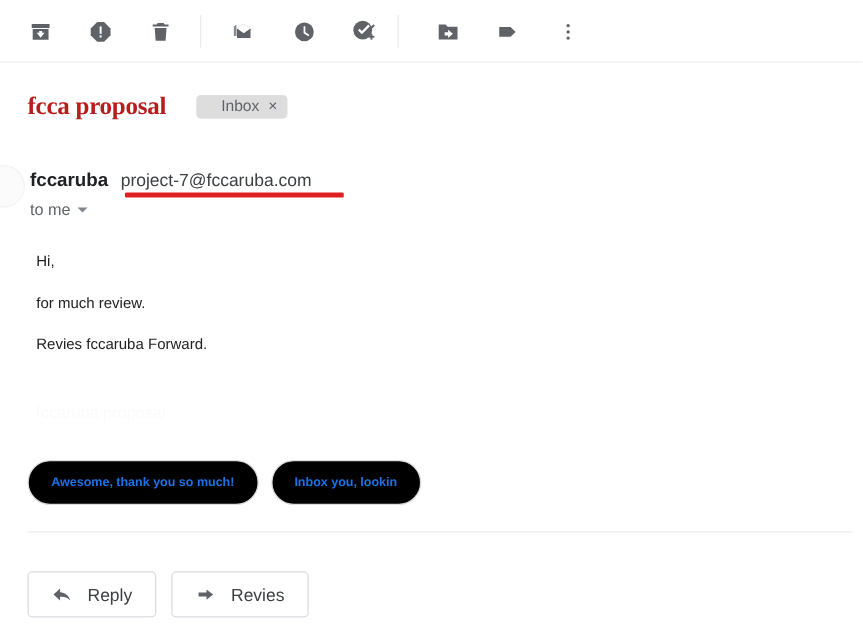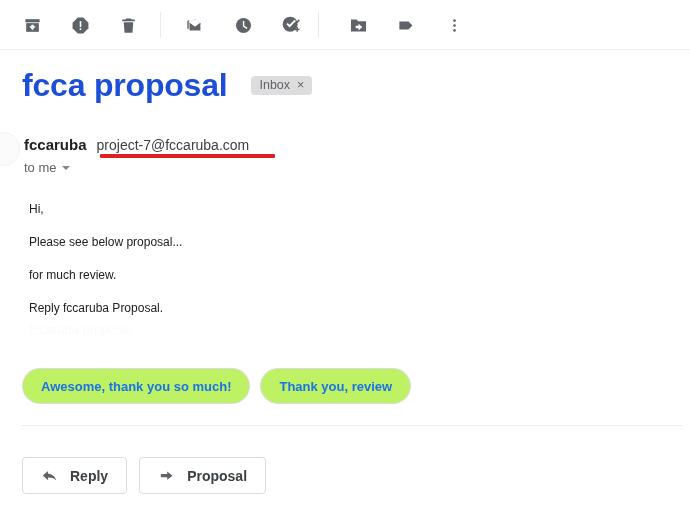--- a/index.html
+++ b/index.html
@@ -49,32 +49,33 @@
 
   
   .subject-row {
     position: absolute;
     left: 22px;
     top: 70px;
     display: flex;
     align-items: center;
   }
   .subject-title {
-    font-size: 32px;
+    font-size: 20px;
     font-weight: bold;
     letter-spacing: -0.2px;
-    color: #1d4ed8;
+    color: #b91c1c;
     line-height: 30px;
     white-space: nowrap;
+    font-family: Liberation Serif, serif;
   }
   .label-chip {
     margin-left: 24px;
     background: #ddddde;
     border-radius: 4px;
-    padding: 2px 8px 3px 8px;
+    padding: 2px 8px 3px 20px;
     font-size: 12.5px;
     color: #5f6368;
     display: flex;
     align-items: center;
     white-space: nowrap;
     cursor: default;
   }
   .label-chip .chip-x {
     margin-left: 7px;
     font-size: 12.5px;
@@ -170,44 +171,43 @@
     white-space: nowrap;
   }
   .sr-chip {
     border: 1px solid #dadce0;
     border-radius: 18px;
     height: 36px;
     padding: 0 18px;
     display: flex;
     align-items: center;
     justify-content: center;
-    font-size: 13px;
+    font-size: 10px;
     font-weight: bold;
     color: #1a73e8;
-    background: #bef264;
+    background: #000000;
     cursor: pointer;
     box-sizing: border-box;
   }
 
   
   .footer-divider {
     position: absolute;
     left: 22px;
     top: 425px;
     width: 660px;
     height: 1px;
     background: #ececec;
   }
   .action-buttons {
     position: absolute;
     left: 22px;
     top: 457px;
     display: flex;
     gap: 12px;
-    font-weight: bold;
   }
   .act-btn {
     border: 1px solid #dadce0;
     border-radius: 4px;
     height: 37px;
     padding: 0 18px;
     display: flex;
     align-items: center;
     gap: 12px;
     font-size: 14px;
@@ -332,43 +332,42 @@
 </div>
 <div class="red-underline"></div>
 
 <div class="to-me">
   <span>to me</span>
   <span class="caret"></span>
 </div>
 
 <div class="body-text">
   <div>Hi,</div>
-  <div>Please see below proposal...</div>
   <div>for much review.</div>
-  <div>Reply fccaruba Proposal.</div>
+  <div>Revies fccaruba Forward.</div>
 </div>
 <div class="body-ghost">fccaruba proposal</div>
 
 <div class="smart-replies">
   <div class="sr-chip">Awesome, thank you so much!</div>
-  <div class="sr-chip">Thank you, review</div>
+  <div class="sr-chip">Inbox you, lookin</div>
 </div>
 
 <div class="footer-divider"></div>
 
 <div class="action-buttons">
   <div class="act-btn">
     <span>
       <svg width="17" height="17" viewBox="0 0 24 24" fill="#5f6368">
         <path d="M10 5.5v4C15.5 10 20 13 21.5 19c-2.2-2.6-5.5-4.2-11.5-4.2v4L2.5 12z"></path>
       </svg>
     </span>
     <span>Reply</span>
   </div>
   <div class="act-btn">
     <span>
       <svg width="17" height="17" viewBox="0 0 24 24" fill="#5f6368">
         <path d="M13 6.5V10H4v4.5h9V18l7.5-5.75z"></path>
       </svg>
     </span>
-    <span>Proposal</span>
+    <span>Revies</span>
   </div>
 </div>
 
 </body></html>

